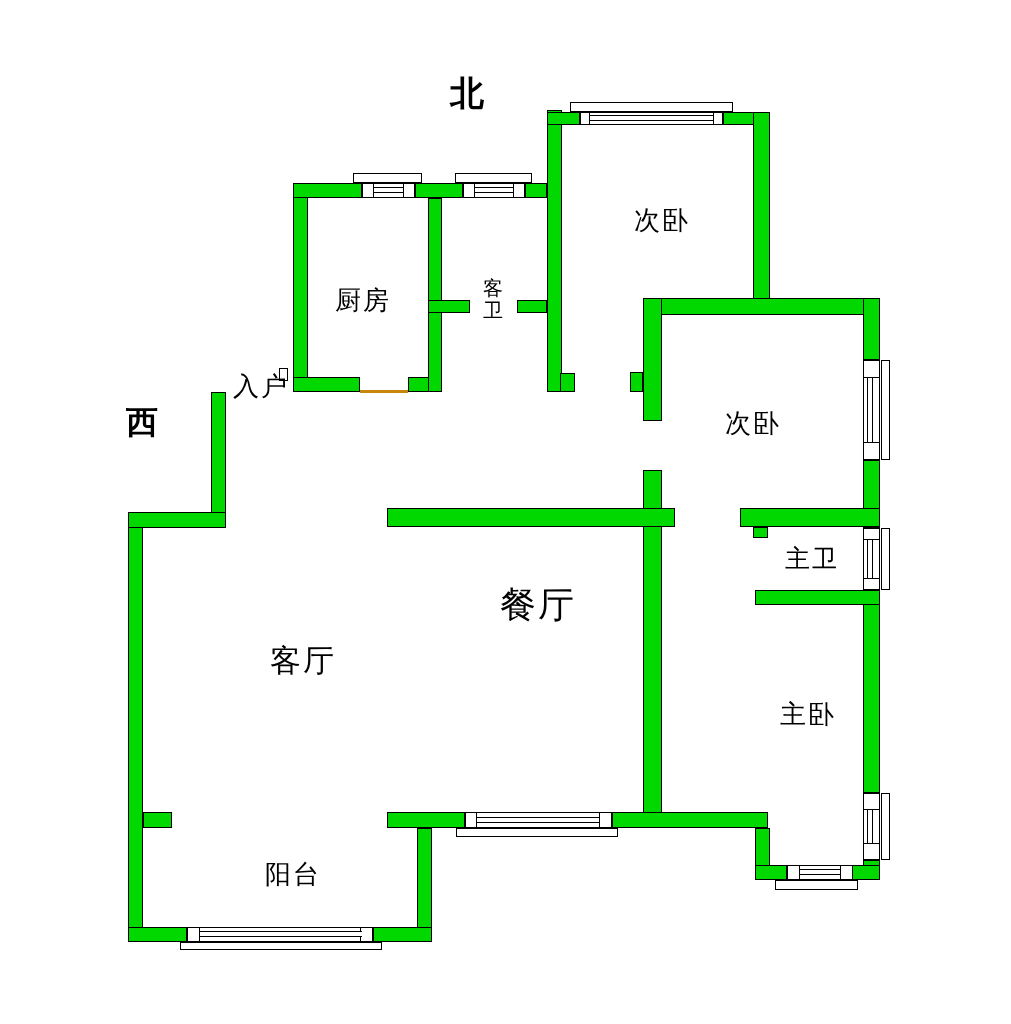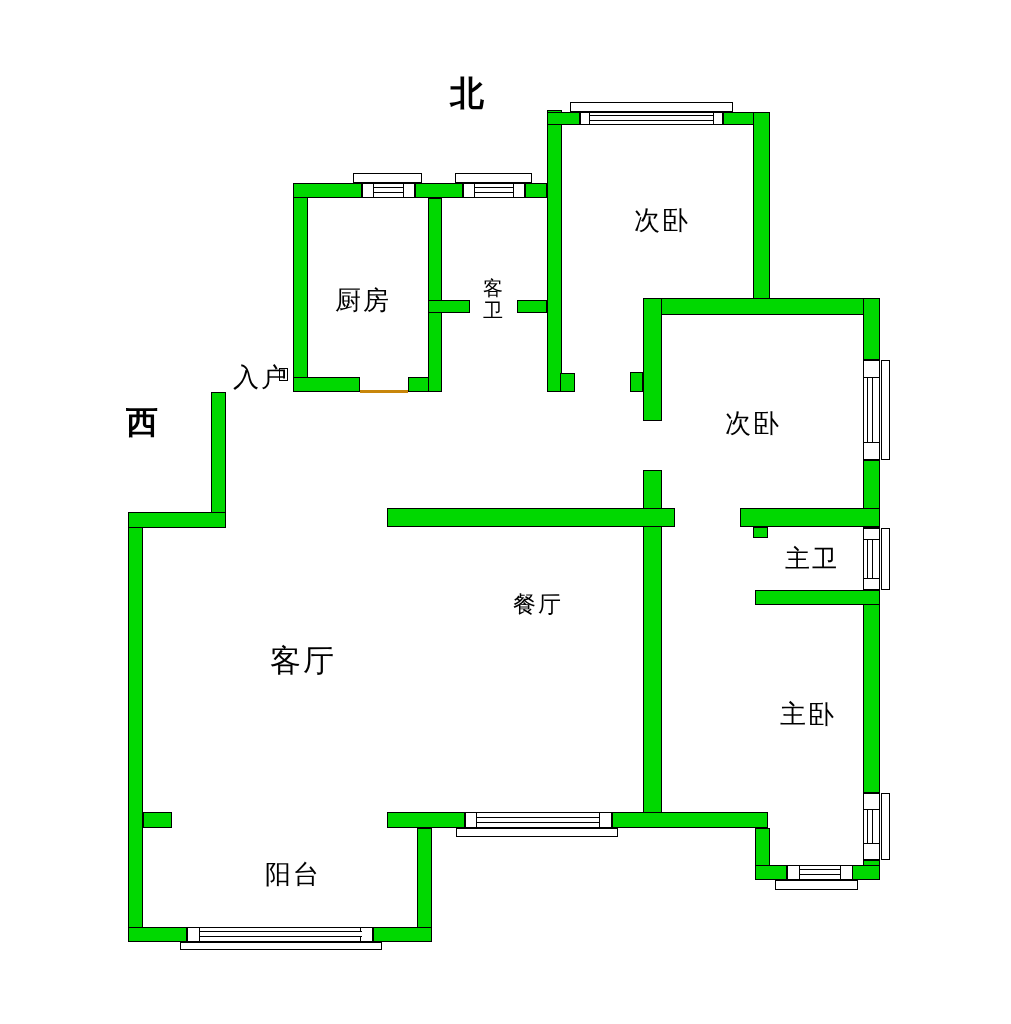--- a/index.html
+++ b/index.html
@@ -140,21 +140,21 @@
     <div class="win-sill" style="left: 881px; top: 528px; width: 9px; height: 62px;"></div>
     <div class="win-body" style="left: 863px; top: 793px; width: 17px; height: 67px;"></div>
     <div class="win-post" style="left: 863px; top: 793px; width: 17px; height: 17px;"></div>
     <div class="win-post" style="left: 863px; top: 843px; width: 17px; height: 17px;"></div>
     <div class="win-glaze v" style="left: 867px; top: 810px; width: 6px; height: 33px;"></div>
     <div class="win-sill" style="left: 881px; top: 793px; width: 9px; height: 67px;"></div>
     <div class="threshold" style="left: 360px; top: 390px; width: 48px; height: 3px; background: rgb(200, 134, 10);"></div>
     <div class="door-post" style="left: 279px; top: 368px; width: 9px; height: 13px;"></div>
     <div class="room-label" style="left: 363px; top: 300px; font-size: 26px;">厨房</div>
     <div class="room-label vertical" style="left: 493px; top: 299px; font-size: 20px;">客卫</div>
-    <div class="room-label" style="left: 261px; top: 377px; font-size: 26px;">入户</div>
+    <div class="room-label" style="left: 261px; top: 386px; font-size: 26px;">入户</div>
     <div class="room-label" style="left: 662px; top: 220px; font-size: 26px;">次卧</div>
     <div class="room-label" style="left: 753px; top: 423px; font-size: 26px;">次卧</div>
     <div class="room-label" style="left: 812px; top: 559px; font-size: 25px;">主卫</div>
-    <div class="room-label" style="left: 538px; top: 605px; font-size: 23px;">餐厅</div>
+    <div class="room-label" style="left: 538px; top: 605px; font-size: 36px;">餐厅</div>
     <div class="room-label" style="left: 303px; top: 660px; font-size: 31px;">客厅</div>
     <div class="room-label" style="left: 764px; top: 714px; font-size: 26px; margin-left: 44px;">主卧</div>
     <div class="room-label" style="left: 293px; top: 874px; font-size: 26px;">阳台</div>
   </div>
 
 </body></html>

